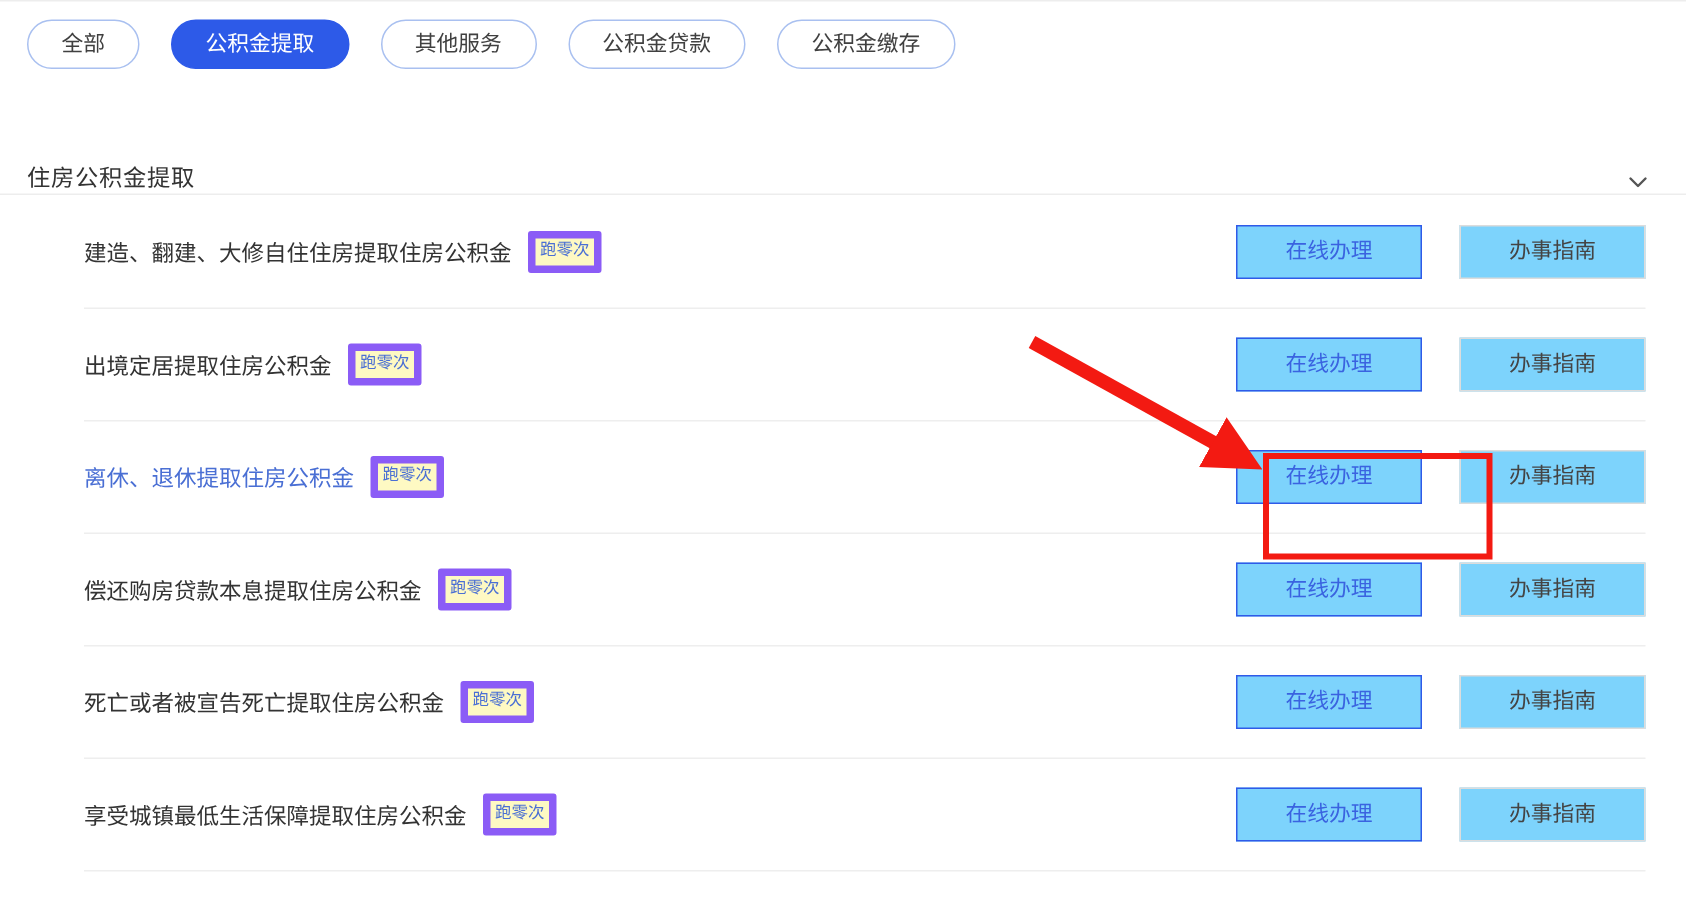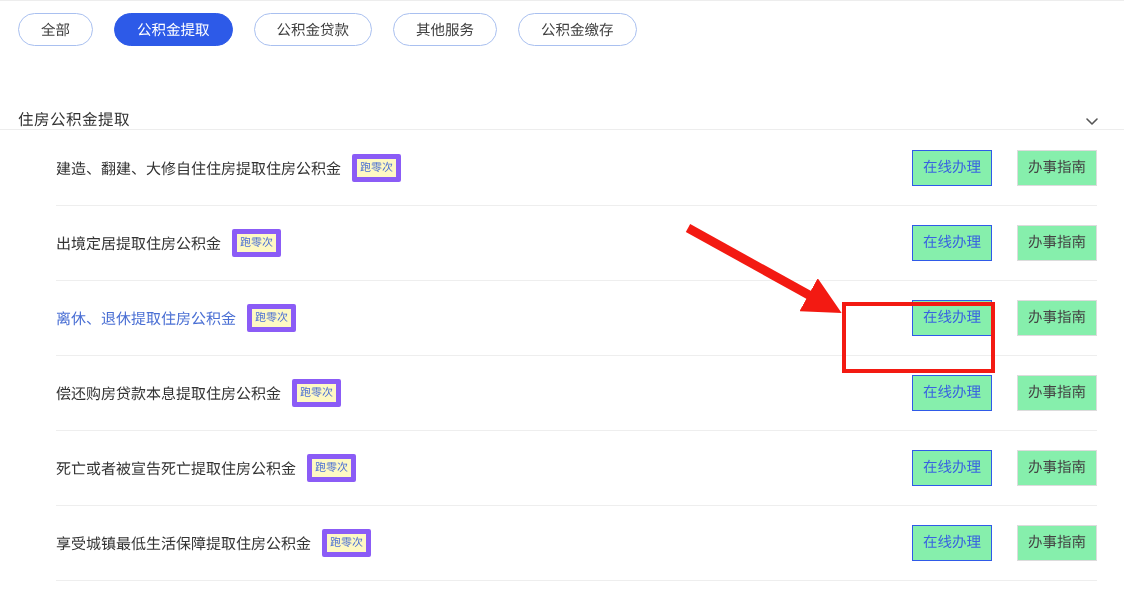--- a/index.html
+++ b/index.html
@@ -139,31 +139,30 @@
     background: #fef9c3;
   }
 
   .row-actions {
     display: flex;
     align-items: center;
     gap: 25px;
     flex: 0 0 auto;
   }
   .btn {
-    width: 80px;
+    width: 124px;
     height: 36px;
     line-height: 34px;
     text-align: center;
     font-size: 14.5px;
     box-sizing: border-box;
-    background: #86efac;
+    background: #7dd3fc;
     cursor: pointer;
     white-space: nowrap;
     user-select: none;
-    font-family: Liberation Mono, monospace;
   }
   .btn-primary {
     border: 1px solid #2f5ae8;
     color: #3a63e0;
   }
   .btn-secondary {
     border: 1px solid #dcdcdc;
     color: #444444;
   }
 
@@ -195,22 +194,22 @@
   }
 </style>
 </head>
 <body>
 
 <div class="page">
 
   <div class="filter-bar">
       <div class="pill">全部</div>
       <div class="pill active">公积金提取</div>
+      <div class="pill">其他服务</div>
       <div class="pill">公积金贷款</div>
-      <div class="pill">其他服务</div>
       <div class="pill">公积金缴存</div>
     </div>
 
   <div class="section-head">
     <div class="section-title">住房公积金提取</div>
     <span class="chevron">
       <svg viewBox="0 0 16 16" width="16" height="16" aria-hidden="true">
         <path d="M3 6 L8 11 L13 6" fill="none" stroke="#555555" stroke-width="1.6" stroke-linecap="round" stroke-linejoin="round"></path>
       </svg>
     </span>

